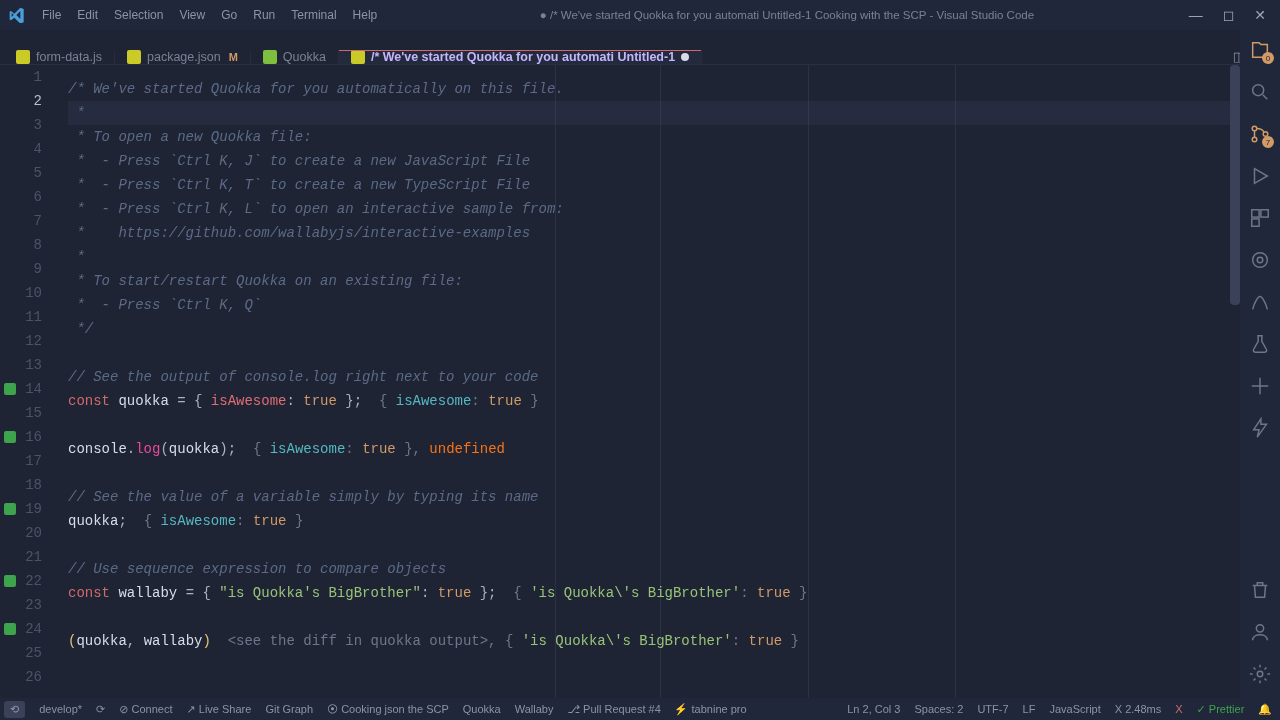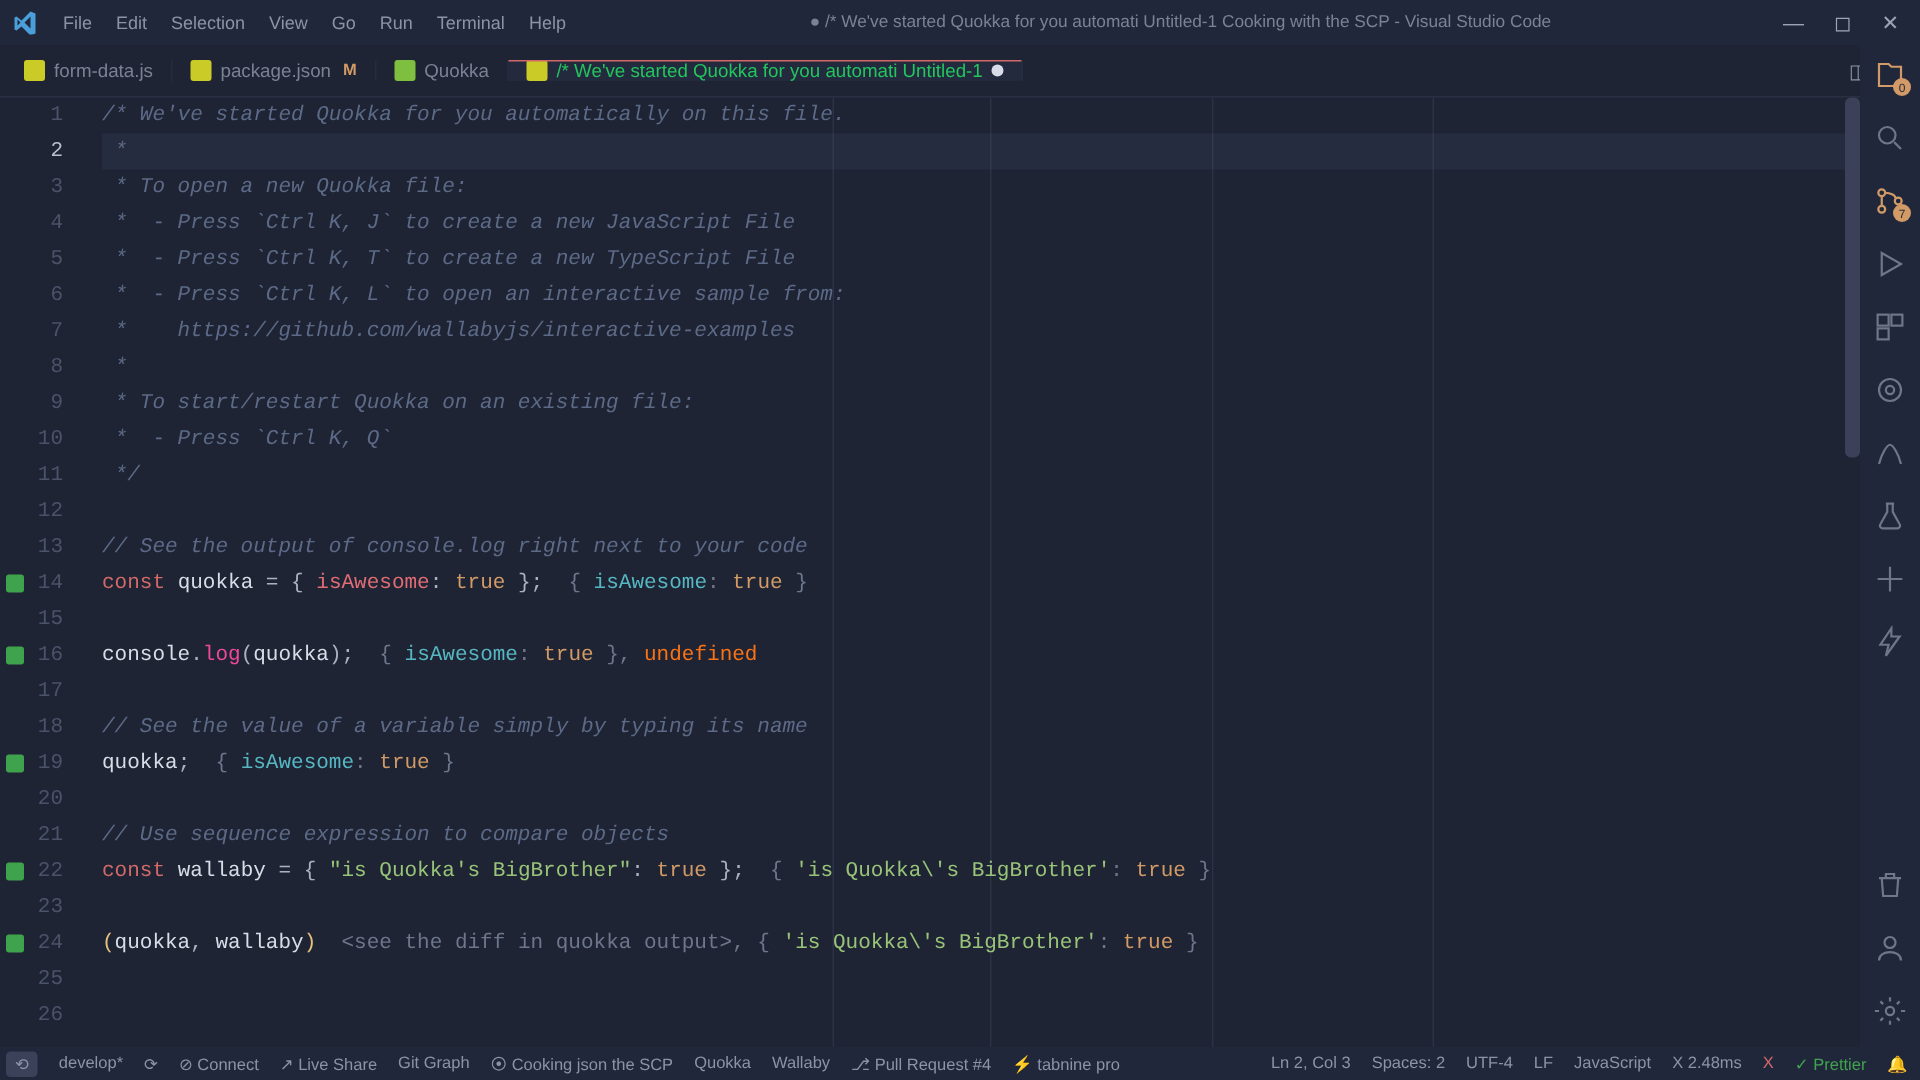--- a/index.html
+++ b/index.html
@@ -28,37 +28,38 @@
   .titlebar .menu span { padding: 0 8px; cursor: pointer; }
   .titlebar .center-title { flex: 1; text-align: center; color: #7a8296; font-size: 11.5px; }
   .titlebar .window-controls { display: flex; gap: 20px; padding-right: 6px; }
   .titlebar .window-controls span { cursor: pointer; font-size: 14px; color: #9ca3b5; }
 
   
   .tabbar {
     height: 35px;
     background: #1e2433;
     display: flex;
-    align-items: center;
+    align-items: flex-end;
     padding-left: 4px;
     border-bottom: 1px solid #2a3044;
   }
   .tab {
     display: flex; align-items: center;
     padding: 0 12px;
     gap: 6px;
     color: #7a8296;
     font-size: 12.5px;
     border-right: 1px solid #262c3e;
     cursor: pointer;
     position: relative;
   }
   .tab.active {
     background: #232a3d;
-    color: #22c55e;
+    color: #c4b5fd;
+    font-weight: bold;
   }
   .tab.active::after {
     content: '';
     position: absolute; left:0; right:0; top:0; height:1px;
     background: #d16969;
   }
   .tab .file-icon { width: 14px; height: 14px; display:inline-block; }
   .tab .fi-js { background: #cbcb28; border-radius:2px; }
   .tab .fi-json { background: #cbcb28; border-radius:2px; }
   .tab .fi-q { background: #7fbf3f; border-radius:2px; }
@@ -112,21 +113,21 @@
     color: #4b536b;
     user-select:none;
   }
   .gutter .ln { height:24px; padding-right: 14px; position:relative; }
   .gutter .ln.current { color:#b8bfd2; }
   .gutter .cov-sq {
     position:absolute; left:4px; top:6px;
     width:12px; height:12px; background:#3fa34d; border-radius:2px;
   }
   .code {
-    position:absolute; left:68px; right:10px; top:0;
+    position:absolute; left:68px; right:10px; top:12px;
   }
   .code .line { height:24px; white-space:pre; }
   .code .line.highlight { background: rgba(90,100,140,0.14); }
 
   .scrollbar-v {
     position:absolute; right:40px; top:65px; width:10px; height:240px;
     background: #3a4159; border-radius:4px;
   }
 
   
@@ -372,21 +373,21 @@
   <span class="sb-item">Git Graph</span>
   <span class="sb-item">⦿ Cooking json the SCP</span>
   <span class="sb-item">Quokka</span>
   <span class="sb-item">Wallaby</span>
   <span class="sb-item">⎇ Pull Request #4</span>
   <span class="sb-item">⚡ tabnine pro</span>
 
   <div class="sb-right">
     <span class="sb-item">Ln 2, Col 3</span>
     <span class="sb-item">Spaces: 2</span>
-    <span class="sb-item">UTF-4</span>
+    <span class="sb-item">UTF-7</span>
     <span class="sb-item">LF</span>
     <span class="sb-item">JavaScript</span>
     <span class="sb-item">X 2.48ms</span>
     <span class="sb-item err-x">X</span>
     <span class="sb-item check">✓ Prettier</span>
     <span class="sb-item">🔔</span>
   </div>
 </div>
 
 </body></html>

